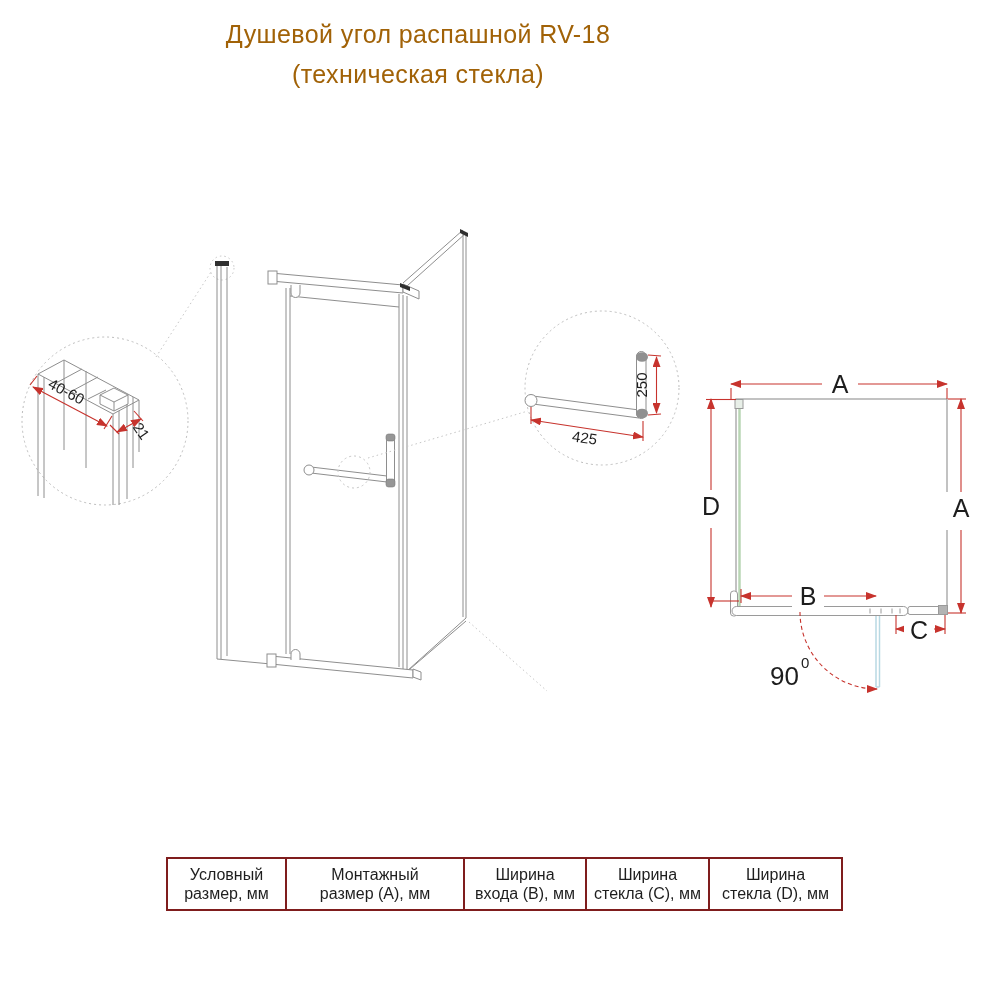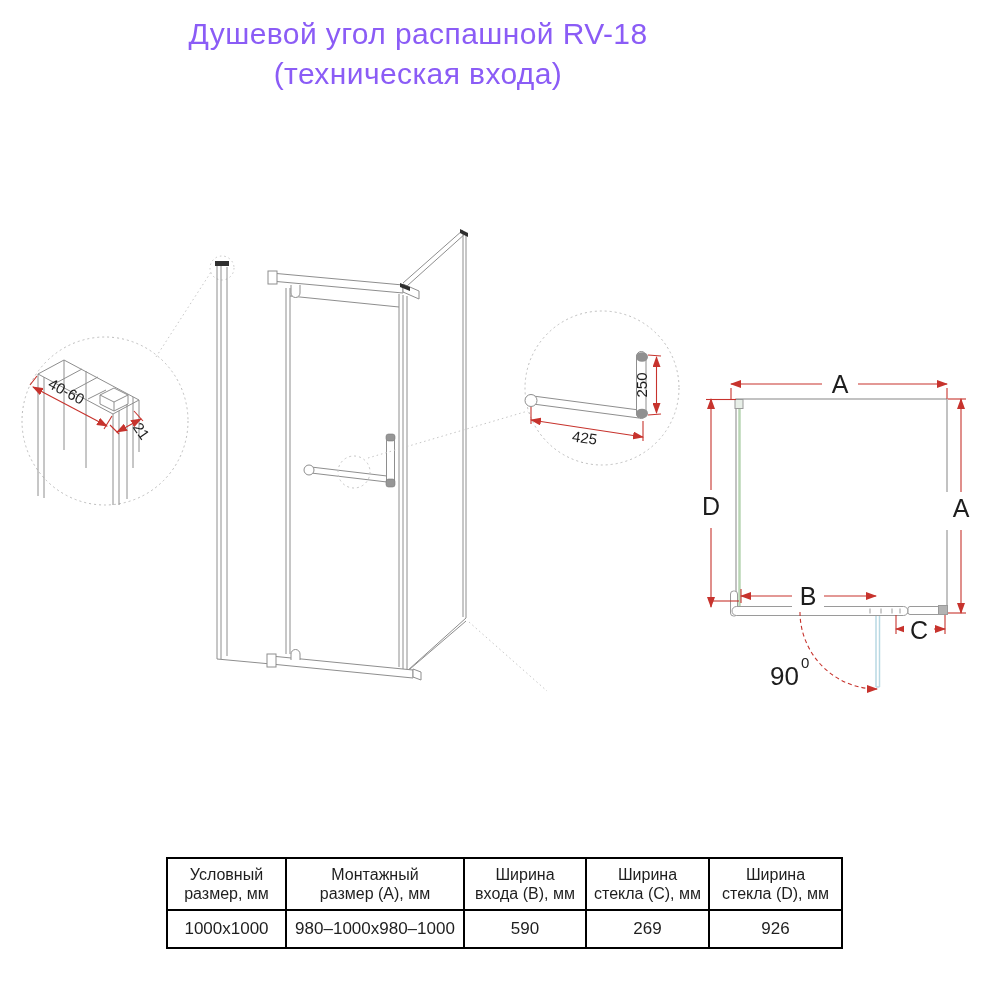--- a/index.html
+++ b/index.html
@@ -2,46 +2,46 @@
 <html><head>
 <meta charset="utf-8">
 <style>
   html,body{margin:0;padding:0;}
   body{
     width:1000px;height:1000px;position:relative;background:#ffffff;
     font-family:"Liberation Sans", sans-serif;color:#1d1d1d;overflow:hidden;
   }
   .title{
     position:absolute;top:14px;left:0;width:836px;text-align:center;
-    font-size:30px;line-height:40px;font-weight:400;color:#8b5cf6;letter-spacing:.4px;
+    font-size:25px;line-height:40px;font-weight:400;color:#a16207;letter-spacing:.4px;
   }
   svg{position:absolute;left:0;top:0;}
   svg text{font-family:"Liberation Sans", sans-serif;fill:#1d1d1d;}
   .dimtext{font-size:15px;}
   .plantext{font-size:25px;}
   .suptext{font-size:15px;}
   .angletext{font-size:26px;}
 
   .spec-table{
     position:absolute;left:166px;top:857px;width:675px;
     border-collapse:collapse;table-layout:fixed;
   }
   .spec-table td,.spec-table th{
-    border:2px solid #000000;text-align:center;vertical-align:middle;
+    border:2px solid #7f1d1d;text-align:center;vertical-align:middle;
     font-weight:400;color:#1e1e1e;padding:4px;
   }
   .spec-table th{height:42px;font-size:16px;line-height:19px;white-space:pre-line;}
   .spec-table td{height:28px;font-size:17px;}
 </style>
 </head>
 <body>
 
 <div class="title">
   <div>Душевой угол распашной RV-18</div>
-  <div>(техническая входа)</div>
+  <div>(техническая стекла)</div>
 </div>
 
 <svg width="1000" height="1000" viewBox="0 0 1000 1000">
   <defs>
     <marker id="arr" orient="auto-start-reverse" markerWidth="11" markerHeight="8" refX="10" refY="4" markerUnits="userSpaceOnUse">
       <path d="M0,0 L11,4 L0,8 Z" fill="#c7332d"></path>
     </marker>
   </defs>
 
   <g>
@@ -234,21 +234,14 @@
 размер (А), мм</th>
       <th>Ширина
 входа (В), мм</th>
       <th>Ширина
 стекла (С), мм</th>
       <th>Ширина
 стекла (D), мм</th>
     </tr>
   </thead>
   <tbody>
-    <tr>
-      <td>1000x1000</td>
-      <td>980–1000x980–1000</td>
-      <td>590</td>
-      <td>269</td>
-      <td>926</td>
-    </tr>
   </tbody>
 </table>
 
 </body></html>

